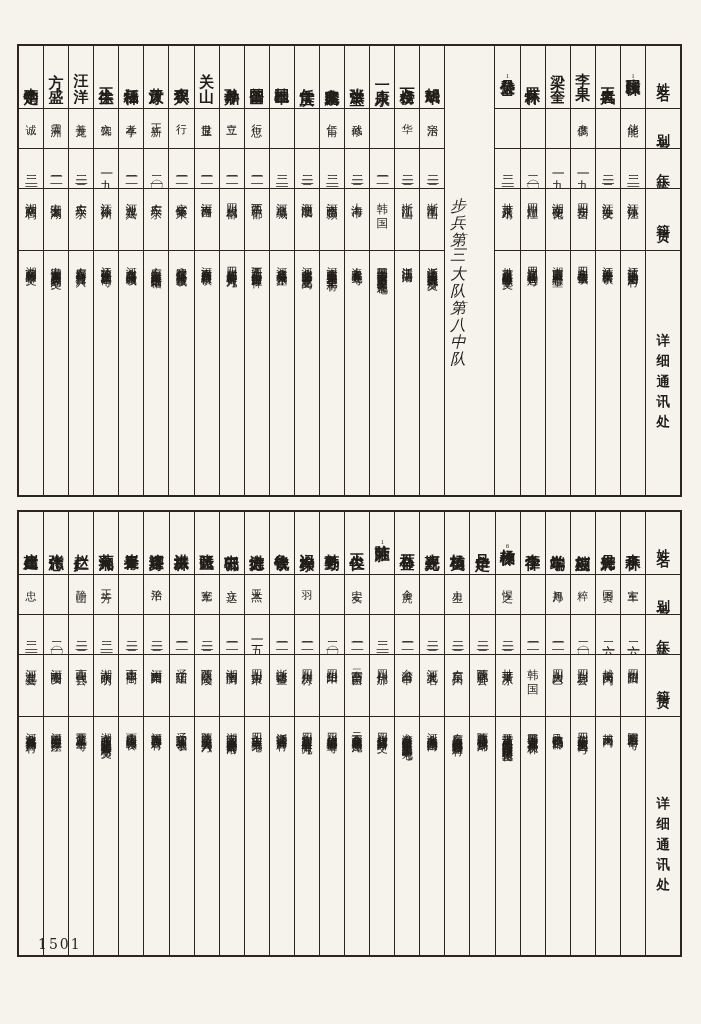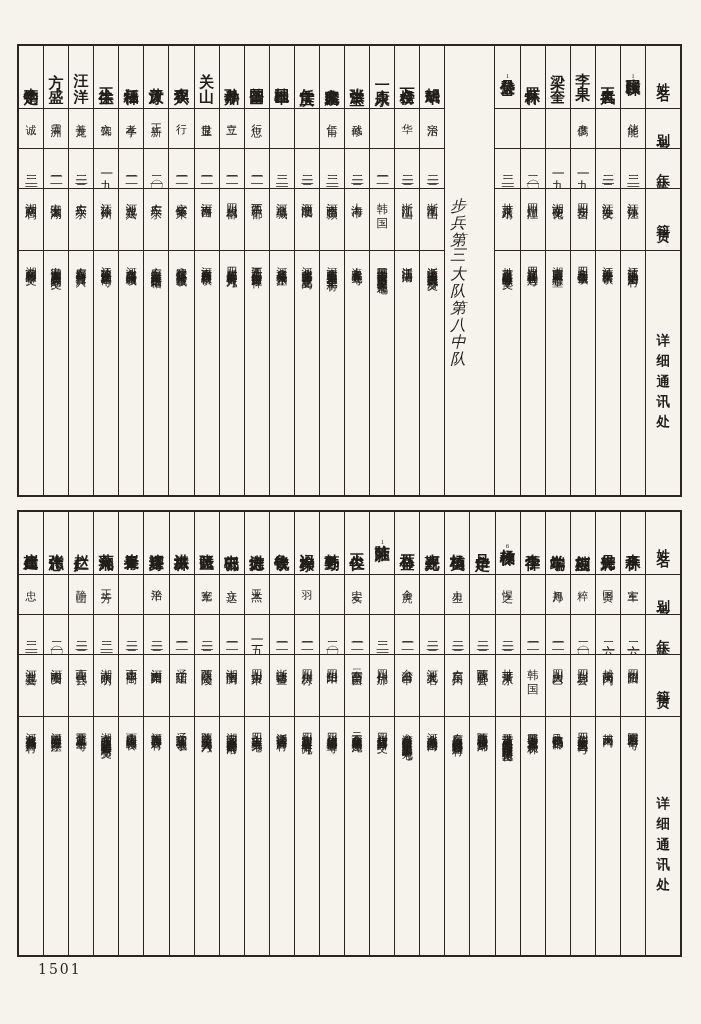--- a/index.html
+++ b/index.html
@@ -38,21 +38,21 @@
   .age-text{font-size:13px;letter-spacing:3px;line-height:1;}
   .origin-text{font-size:11.5px;letter-spacing:1.5px;line-height:12.5px;}
   .origin-text.short{letter-spacing:1.3em;}
   .address-text{font-size:11px;letter-spacing:1px;line-height:13px;}
   .footnote{font-size:7px;letter-spacing:0;margin-top:2px;color:#3a352d;writing-mode:vertical-rl;}
   .header-col .cell{justify-content:center;align-items:center;padding:0;}
   .hdr-text{font-size:13.5px;font-weight:bold;letter-spacing:0.45em;line-height:1;}
   .hdr-address{font-size:13.5px;font-weight:bold;letter-spacing:1.5em;line-height:1;}
   .section-label{font-size:15.5px;letter-spacing:1.1em;font-style:italic;line-height:1;}
   .page-number{
-    position:absolute;left:38px;top:961px;color:#2a2620;
+    position:absolute;left:38px;top:936px;color:#2a2620;
     font-family:"DejaVu Serif",serif;font-size:14px;letter-spacing:2px;
   }
 </style>
 </head>
 <body>
 
 <div class="page">
   <div class="roster" id="table-top">
       <div class="col header-col">
         <div class="cell cell-name">

